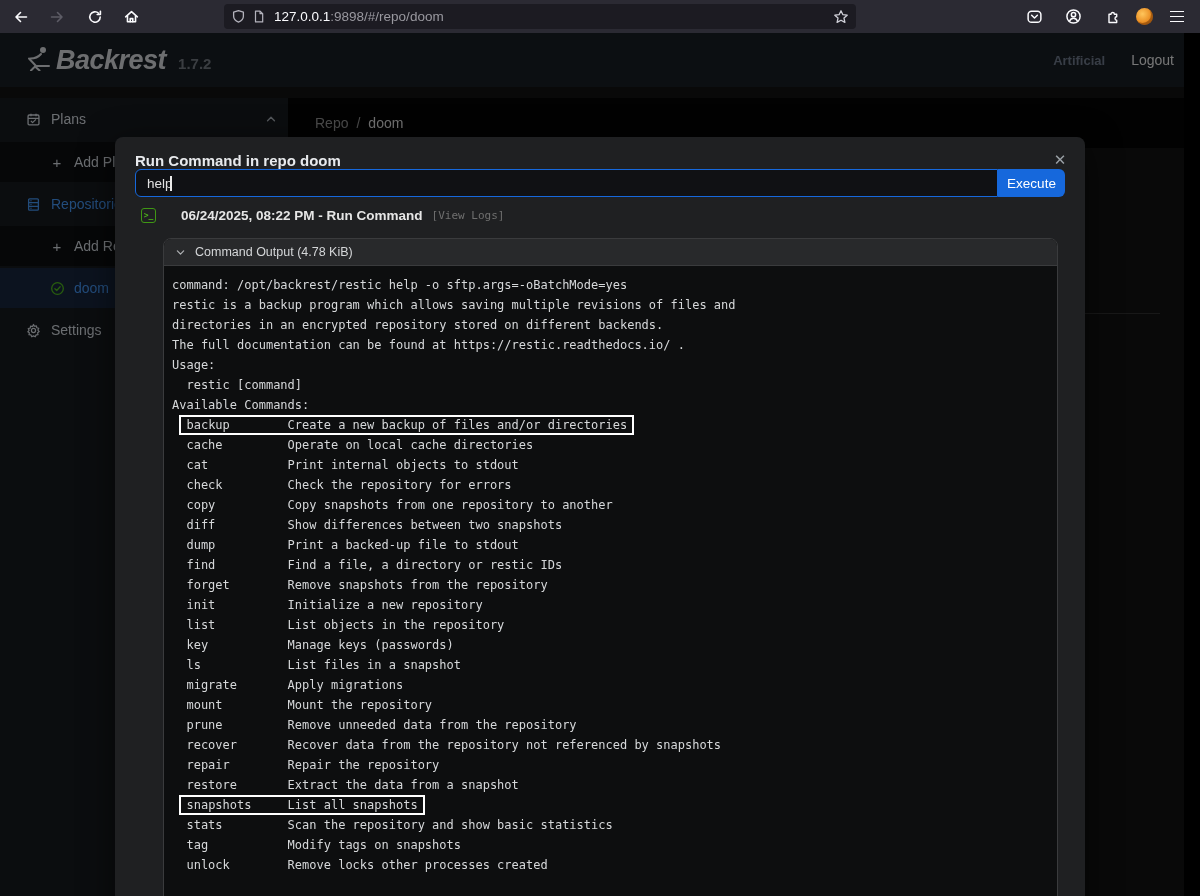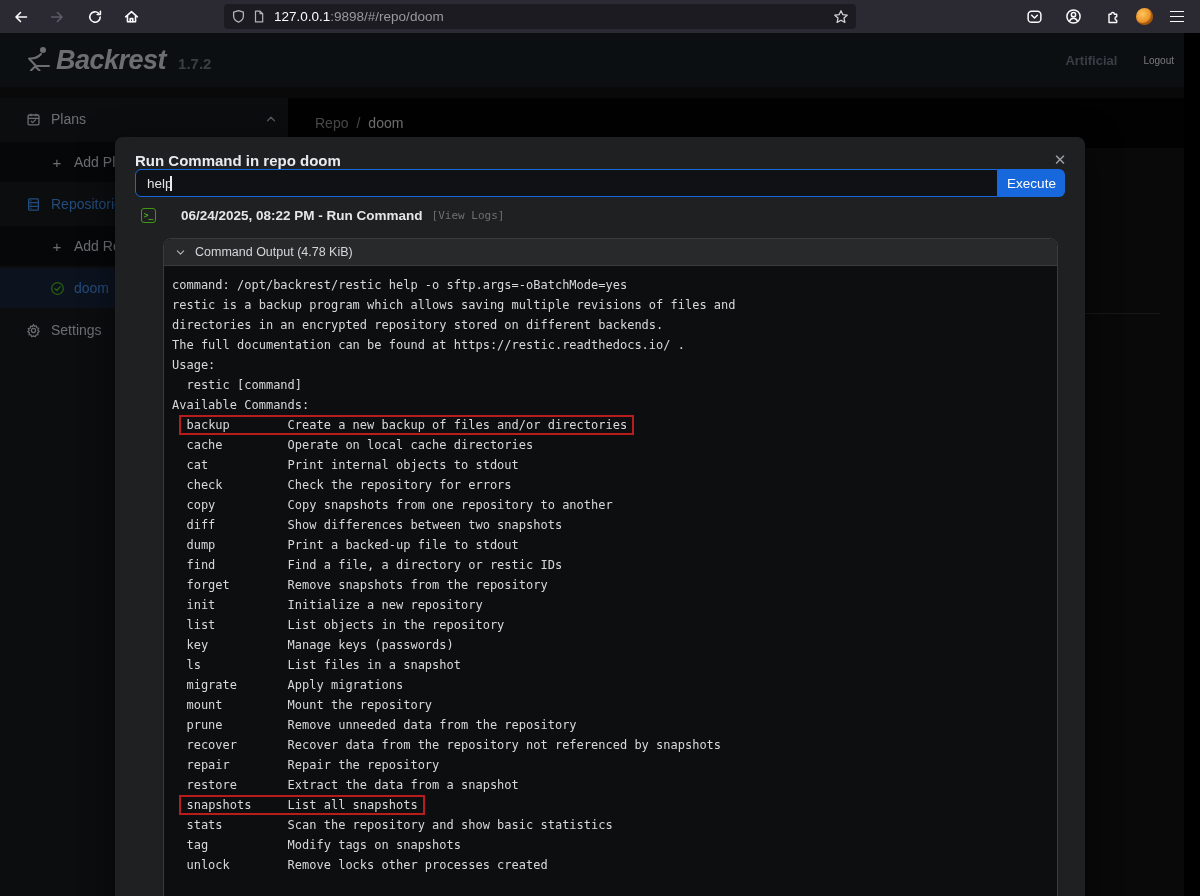--- a/index.html
+++ b/index.html
@@ -24,21 +24,21 @@
 
   
   .app { position:absolute; top:33px; left:0; width:1200px; height:863px; background:#121212; }
   .app-header { position:absolute; top:0; left:0; right:0; height:54px; background:#171c22; display:flex; align-items:center; padding:9px 26px; }
   .logo-wrap { display:flex; align-items:baseline; }
   .logo-icon { color:#c7c9cc; margin-right:2px; align-self:center; }
   .logo-text { font-size:27px; font-weight:bold; font-style:italic; color:#c7c9cc; letter-spacing:-.5px; }
   .logo-ver { font-size:15px; color:#6b7077; margin-left:12px; font-weight:bold; }
   .header-right { margin-left:auto; display:flex; align-items:center; gap:26px; }
   .hdr-user { color:#667080; font-weight:bold; font-size:13px; }
-  .hdr-logout { color:#d9d9d9; font-size:10px; }
+  .hdr-logout { color:#d9d9d9; font-size:14px; }
 
   .sidebar { position:absolute; top:65px; left:0; width:288px; bottom:0; background:#15181c; }
   .side-row { position:absolute; left:0; width:288px; height:40px; display:flex; align-items:center; font-size:14px; color:#c3c8ce; }
   .side-row .ic { width:16px; height:16px; display:flex; align-items:center; justify-content:center; }
   .row-group .ic { margin-left:25px; } .row-group .lbl { margin-left:10px; }
   .row-sub { background:#0b0d0f; } .row-sub .ic { margin-left:49px; } .row-sub .lbl { margin-left:9px; }
   .row-selected { background:#16233a; }
   .blue { color:#3f8ae0; }
   .chev-up { position:absolute; right:11px; top:13px; color:#9ba1a8; }
   .plus { font-size:15px; color:#c3c8ce; }
@@ -62,21 +62,21 @@
   .execute-btn { width:67px; height:28px; background:#1668dc; border:none; border-radius:0 6px 6px 0; color:#fff; font-size:13.5px; font-family:"Liberation Sans",sans-serif; cursor:pointer; }
   .op-row { margin-top:11px; display:flex; align-items:center; padding-left:6px; }
   .term-badge { width:15px; height:15px; border:1px solid #3f9714; border-radius:3px; color:#4cae1b; font:bold 8px "DejaVu Sans Mono", monospace; display:flex; align-items:center; justify-content:center; }
   .op-label { font-weight:bold; font-size:13.5px; color:#e6e6e6; margin-left:25px; }
   .view-logs { font-family:"DejaVu Sans Mono", monospace; font-size:11px; color:#6f6f6f; margin-left:9px; }
   .output-panel { position:absolute; left:48px; right:27px; top:101px; bottom:0; border:1px solid #3a3b3d; border-radius:8px 8px 0 0; overflow:hidden; background:#0d0e0f; }
   .output-header { height:27px; background:#28292b; display:flex; align-items:center; padding:0 11px; font-size:12.5px; color:#d4d6d8; border-bottom:1px solid #3a3b3d; cursor:pointer; }
   .output-header .chev { margin-right:9px; color:#aeb0b3; display:flex; }
   .terminal { padding:9px 8px; font-family:"DejaVu Sans Mono", monospace; font-size:12px; line-height:20px; color:#d6d8da; }
   .term-line { height:20px; white-space:pre; }
-  .redbox { display:inline-block; border:2px solid #b91c1c; padding:0 5px; margin:0 -7px; height:20px; line-height:16px; vertical-align:top; }
+  .redbox { display:inline-block; border:2px solid #ffffff; padding:0 5px; margin:0 -7px; height:20px; line-height:16px; vertical-align:top; }
 </style>
 </head>
 <body>
 
 <div class="browser">
   <div class="tb-icon tb-back">
     <svg width="16" height="16" viewBox="0 0 16 16" fill="none" stroke="currentColor" stroke-width="1.6" stroke-linecap="round" stroke-linejoin="round">
         <path d="M13.5 8H3M7.5 3.5L3 8l4.5 4.5"></path>
       </svg>
   </div>

